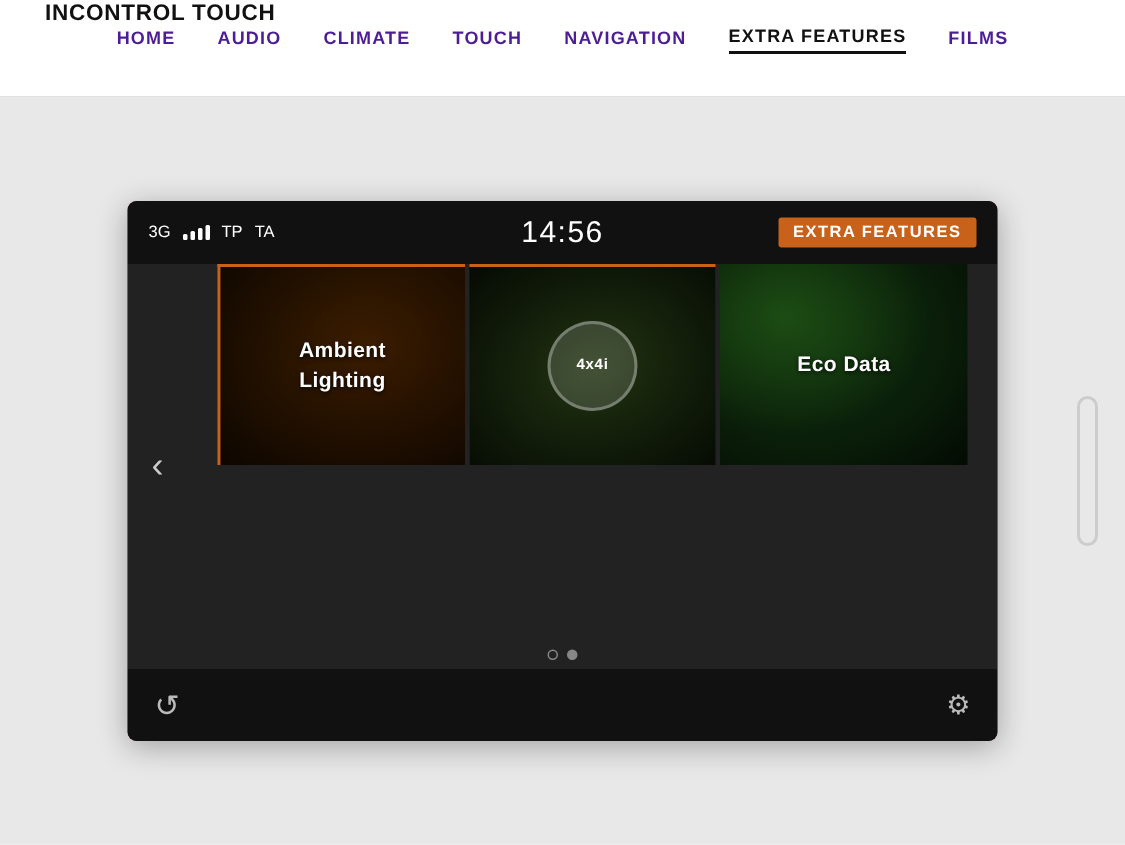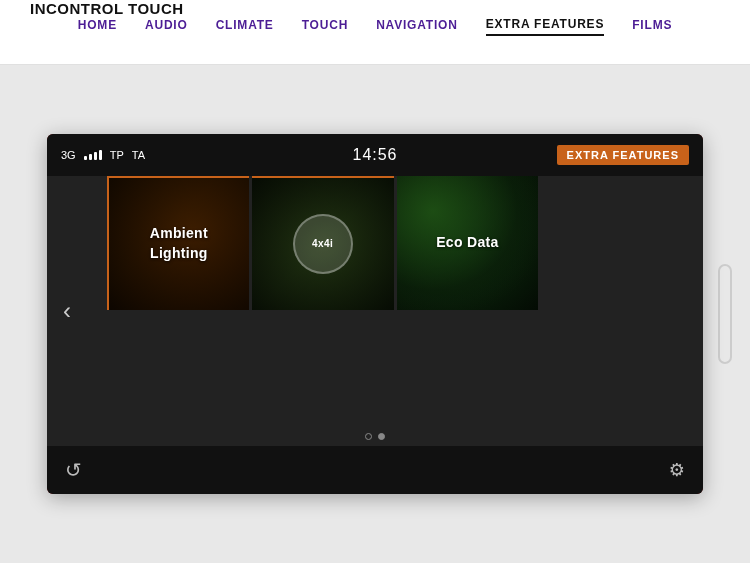--- a/index.html
+++ b/index.html
@@ -66,21 +66,21 @@
       top: 50%;
       transform: translateY(-50%);
       width: 14px;
       height: 100px;
       border: 2px solid #ccc;
       border-radius: 8px;
     }
 
     
     .device-frame {
-      width: 656px;
+      width: 580px;
       height: 360px;
       background: #7f1d1d;
       border-radius: 6px;
       overflow: hidden;
       position: relative;
       box-shadow: 0 4px 20px rgba(0,0,0,0.3);
     }
 
     
     .device-topbar {
@@ -108,21 +108,21 @@
     .signal-bar {
       width: 3px;
       background: #fff;
       border-radius: 1px;
     }
     .time-display {
       position: absolute;
       left: 50%;
       transform: translateX(-50%);
       color: #fff;
-      font-size: 16px;
+      font-size: 20px;
       font-weight: 400;
       letter-spacing: 1px;
     }
     .status-right {
       margin-left: auto;
       background: #c8621a;
       color: #fff;
       font-size: 11px;
       font-weight: 700;
       letter-spacing: 1px;
@@ -149,21 +149,21 @@
       transform: translateY(-50%);
       color: #ccc;
       font-size: 24px;
       cursor: pointer;
       font-weight: 300;
     }
 
     
     .feature-grid {
       display: grid;
-      grid-template-columns: 1fr 1fr 1fr 1fr;
+      grid-template-columns: 1fr 1fr 1fr;
       grid-template-rows: 1fr 1fr;
       gap: 3px;
       width: 100%;
       height: 100%;
     }
 
     .feature-tile {
       position: relative;
       overflow: hidden;
       cursor: pointer;

